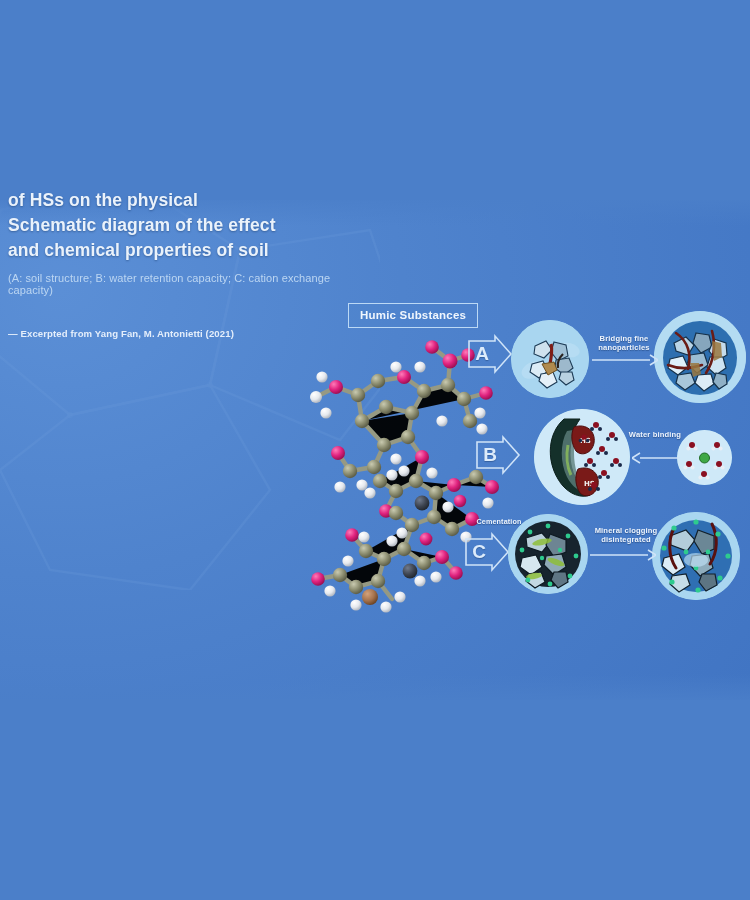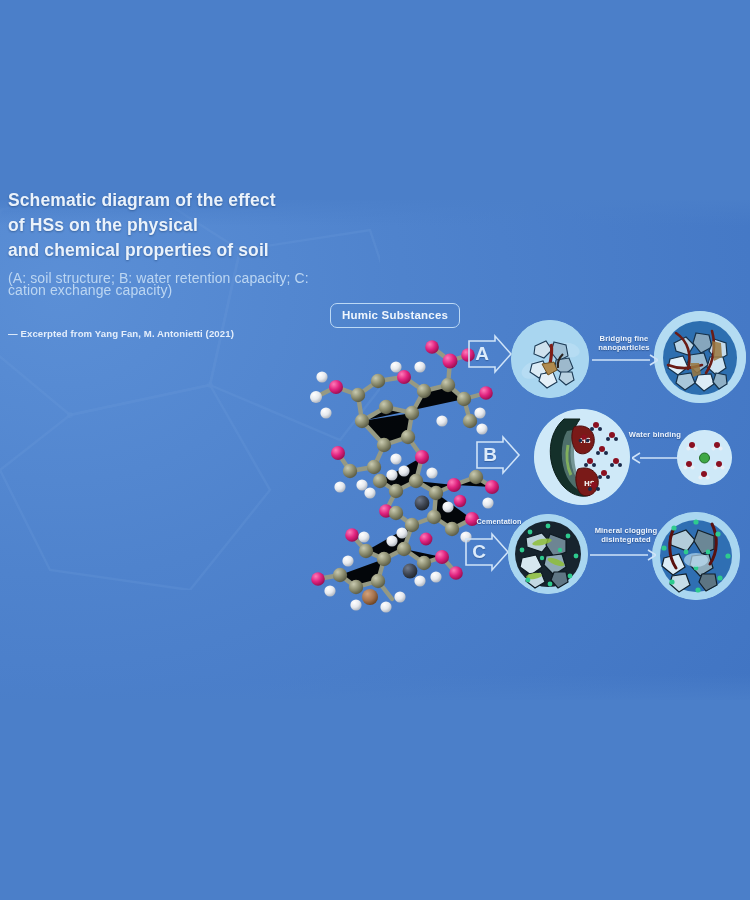--- a/index.html
+++ b/index.html
@@ -30,31 +30,31 @@
   .watermark{position:absolute;left:-60px;top:-30px;width:440px;height:420px;opacity:.30;}
   .watermark svg{width:100%;height:100%;}
 
   
   .textblock{position:absolute;left:8px;top:188px;width:330px;}
   .title{
     color:#eaf2fb;font-size:17.5px;line-height:25px;font-weight:bold;
     letter-spacing:.1px;text-shadow:0 1px 2px rgba(20,50,95,.45);
   }
   .subtitle{
-    margin-top:9px;color:#bcd6f2;font-size:14px;line-height:12px;
+    margin-top:9px;color:#bcd6f2;font-size:11px;line-height:12px;
     letter-spacing:.1px;
   }
   .cite{
     margin-top:32px;color:#e4eefb;font-size:9.6px;font-weight:bold;letter-spacing:.1px;
   }
 
   
   .pill{
-    position:absolute;left:330px;top:303px;
-    padding:5px 11px 6px;border:1.3px solid #bcd9f5;border-radius:7px;
+    position:absolute;left:348px;top:303px;
+    padding:5px 11px 6px;border:1.3px solid #bcd9f5;border-radius:0;
     color:#f0f6fd;font-size:11.5px;font-weight:bold;letter-spacing:.2px;
     background:rgba(78,133,206,.18);
     white-space:nowrap;
   }
 
   
   .molecule{position:absolute;left:300px;top:325px;width:210px;height:290px;}
   .molecule svg{width:100%;height:100%;}
 
   
@@ -129,22 +129,22 @@
         </g>
       </svg>
     </div>
 
     <div class="band-fade-top"></div>
     <div class="band-fade-bot"></div>
   </div>
 
   <div class="textblock">
     <div class="title">
+      <div>of HSs on the physical</div>
       <div>Schematic diagram of the effect</div>
-      <div>of HSs on the physical</div>
       <div>and chemical properties of soil</div>
     </div>
     <div class="subtitle">(A: soil structure; B: water retention capacity; C: cation exchange capacity)</div>
     <div class="cite">— Excerpted from Yang Fan, M. Antonietti  (2021)</div>
   </div>
 
   <div class="pill">Humic Substances</div>
 
   <div class="molecule">
     <svg viewBox="0 0 210 290">

